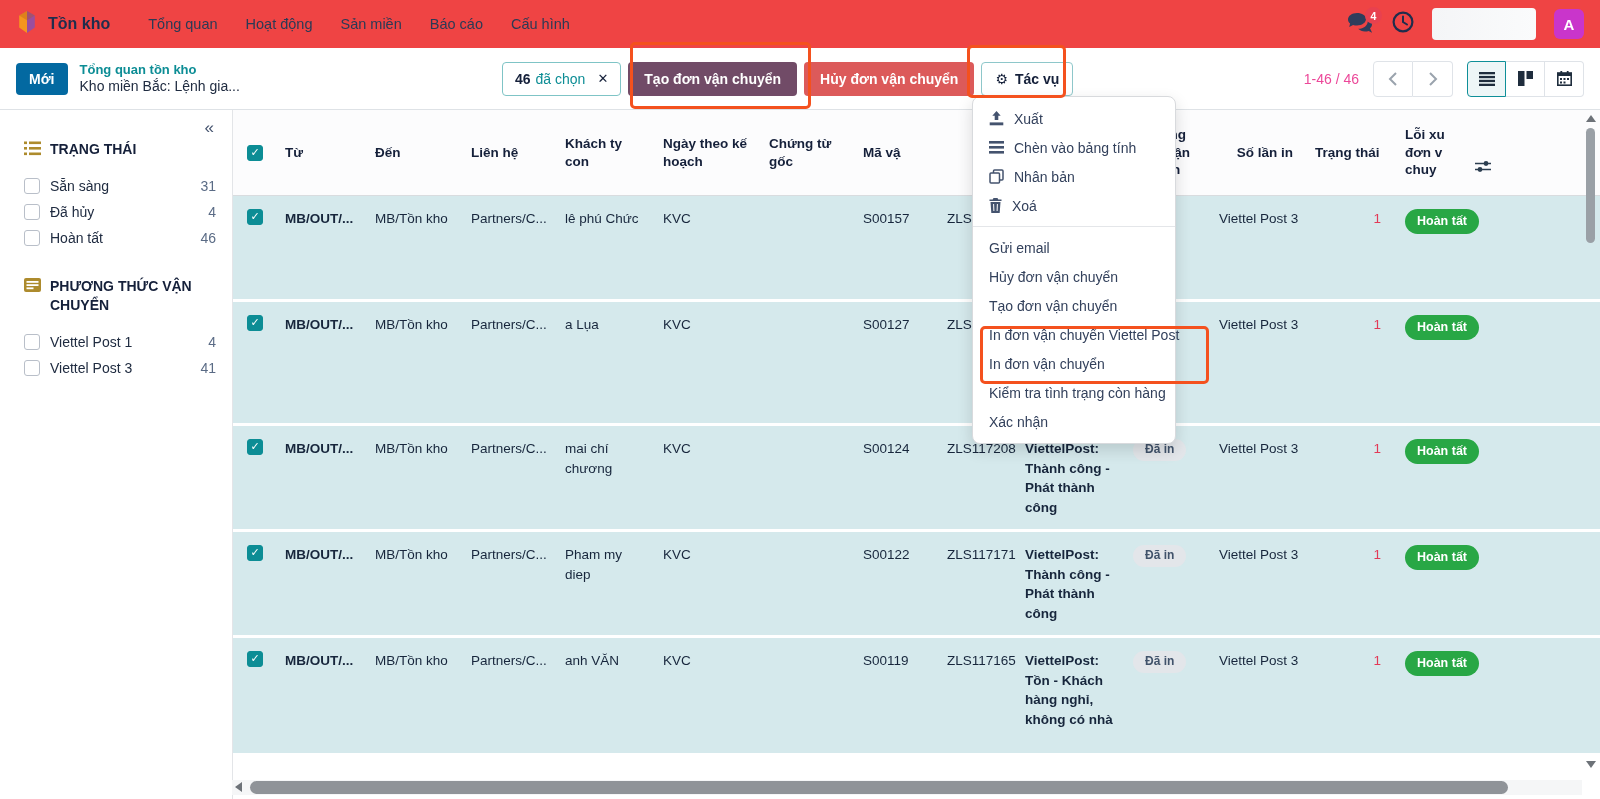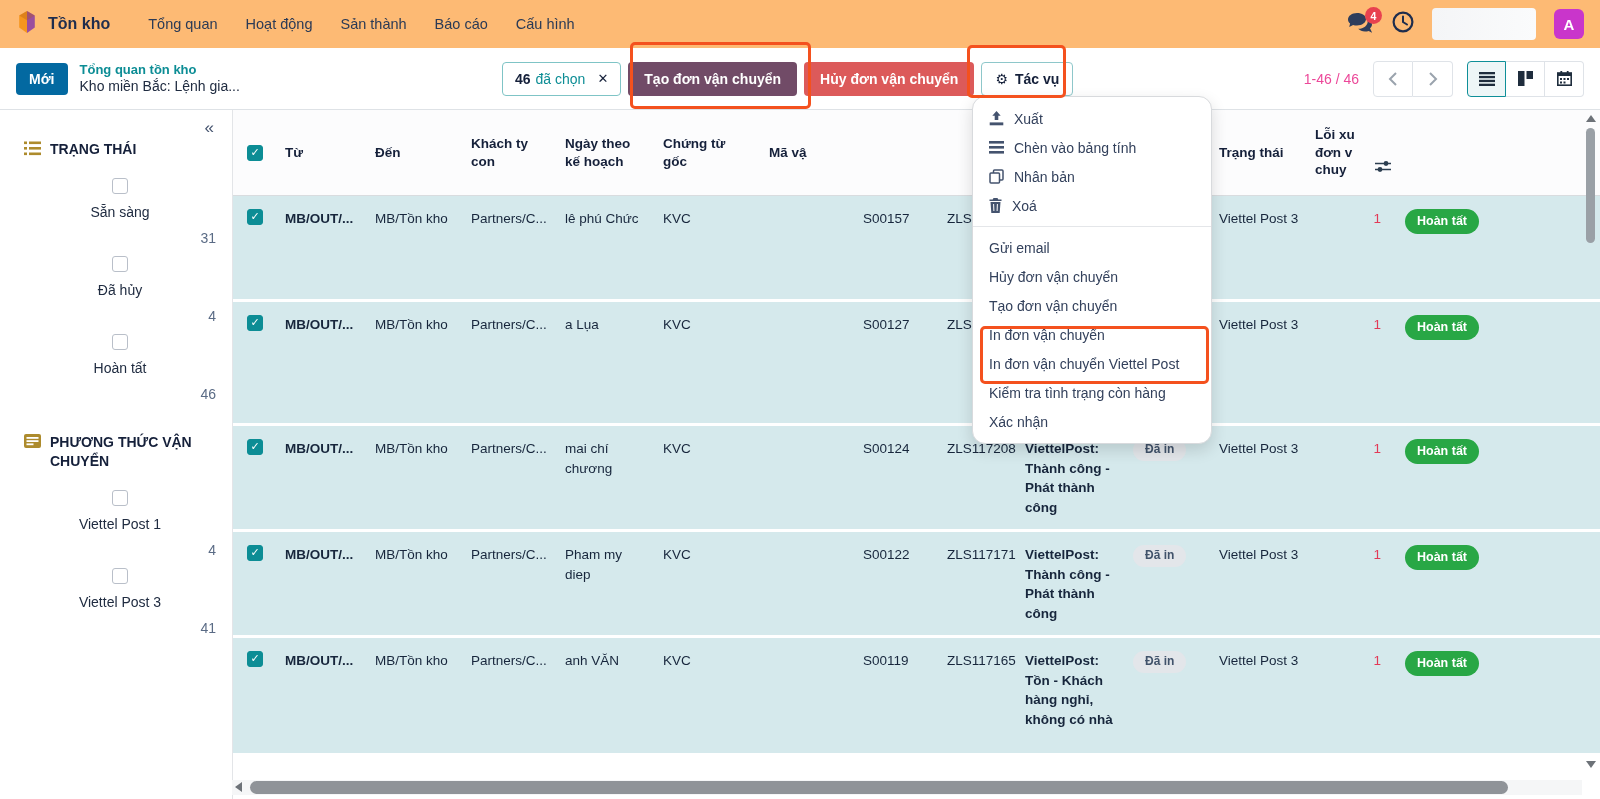--- a/index.html
+++ b/index.html
@@ -1,21 +1,21 @@
 <!DOCTYPE html>
 <html><head>
 <meta charset="utf-8">
 <style>
   * { margin:0; padding:0; box-sizing:border-box; }
   html,body { width:1600px; height:799px; overflow:hidden; background:#fff;
     font-family:"Liberation Sans","DejaVu Sans",sans-serif; color:#17263c; }
   body { position:relative; }
 
   
-  .navbar { height:48px; display:flex; align-items:center; padding:0 16px; background:#fdba74; }
+  .navbar { height:48px; display:flex; align-items:center; padding:0 16px; background:#ef4444; }
   .brand { display:flex; align-items:center; gap:10px; margin-right:26px; }
   .brand-name { font-size:16px; font-weight:700; color:#1f2d4d; }
   .nav-menu { display:flex; align-items:center; gap:4px; }
   .nav-item { font-size:14.5px; color:#2b3a55; padding:8px 12px; border-radius:4px; cursor:pointer; }
   .nav-right { margin-left:auto; display:flex; align-items:center; gap:18px; }
   .chat-wrap { position:relative; width:26px; height:22px; cursor:pointer; }
   .badge-count { position:absolute; top:-6px; right:-8px; min-width:17px; height:17px; border-radius:50%;
     background:#e8414f; color:#fff; font-size:10.5px; font-weight:700; display:flex; align-items:center; justify-content:center; }
   .user-placeholder { width:104px; height:32px; border-radius:4px;
     background:linear-gradient(90deg,#f4f5f7,#fafbfc); }
@@ -57,21 +57,21 @@
   .vw-btn:last-child { border-radius:0 4px 4px 0; }
 
   
   .main { display:flex; height:689px; }
   .sidebar { width:232px; background:#fff; position:relative; padding:14px 16px 0 24px; flex:none; }
   .collapse-ic { position:absolute; top:8px; right:18px; font-size:17px; color:#44536e; cursor:pointer; }
   .side-section { margin-bottom:26px; }
   .side-title { display:flex; align-items:flex-start; gap:9px; font-size:14px; font-weight:700;
     color:#15203a; margin:16px 0 14px 0; line-height:1.35; }
   .side-title svg { flex:none; margin-top:1px; }
-  .side-item { display:flex; align-items:center; gap:10px; padding:5px 0; cursor:pointer;flex-direction:column; }
+  .side-item { display:flex; align-items:center; gap:10px; padding:5px 0; cursor:pointer; }
   .side-item .lbl { font-size:14px; color:#202c41; }
   .side-item .cnt { margin-left:auto; font-size:14px; color:#5a6b85; }
   .cb { width:16px; height:16px; border:1px solid #b9bfc9; border-radius:3px; background:#fff; flex:none;
     display:flex; align-items:center; justify-content:center; font-size:11px; color:transparent; cursor:pointer; }
   .cb.checked { background:#0c8d95; border-color:#0c8d95; color:#fff; }
 
   
   .table-area { flex:1; border-left:1px solid #e3e5e8; overflow:hidden; position:relative; }
   .thead, .trow { display:grid;
     grid-template-columns:44px 90px 96px 94px 98px 106px 94px 84px 78px 108px 86px 96px 90px 100px 1fr; }
@@ -89,22 +89,22 @@
   .cell.c-check { display:flex; padding-top:13px; align-items:flex-start; }
   .c-ref { font-weight:700; }
   .c-carrier { font-weight:700; }
   .c-count { text-align:right; padding-right:16px; color:#e23a57; font-weight:400; }
   .pill-done { display:inline-block; background:#28a745; color:#fff; font-size:12.5px; font-weight:700;
     padding:3px 12px 4px; border-radius:20px; white-space:nowrap; }
   .pill-printed { display:inline-block; background:#e3e6ea; color:#41536b; font-size:12px; font-weight:700;
     padding:2px 12px 3px; border-radius:20px; white-space:nowrap; }
 
   
-  .dropdown { position:absolute; left:972px; top:96px; width:240px; background:#fff;
-    border:1px solid #d8dadd; border-radius:13px; box-shadow:0 6px 16px rgba(0,0,0,.14); z-index:50; padding:7px 0; }
+  .dropdown { position:absolute; left:972px; top:96px; width:204px; background:#fff;
+    border:1px solid #d8dadd; border-radius:8px; box-shadow:0 6px 16px rgba(0,0,0,.14); z-index:50; padding:7px 0; }
   .dd-item { display:flex; align-items:center; gap:10px; height:29px; padding:0 16px; font-size:14px;
     color:#33415c; cursor:pointer; white-space:nowrap; }
   .dd-item svg { flex:none; }
   .dd-divider { height:1px; background:#e4e6e9; margin:6px 0; }
 
   
   .anno { position:absolute; border:3px solid #f4511e; border-radius:5px; z-index:60; pointer-events:none; }
   .anno-create { left:630px; top:42px; width:181px; height:67px; }
   .anno-actions { left:967px; top:45px; width:99px; height:53px; }
   .anno-print { left:980px; top:326px; width:229px; height:58px; }
@@ -133,21 +133,21 @@
         <path fill="#b35b16" d="M12 1 3.5 6l8.5 5 8.5-5z" opacity=".35"></path>
       </svg>
     </span>
     <span class="brand-name">Tồn kho</span>
   </div>
   <nav class="nav-menu">
   <span class="nav-item">Tổng quan</span>
 
   <span class="nav-item">Hoạt động</span>
 
-  <span class="nav-item">Sản thành</span>
+  <span class="nav-item">Sản miền</span>
 
   <span class="nav-item">Báo cáo</span>
 
   <span class="nav-item">Cấu hình</span>
 </nav>
   <div class="nav-right">
     <div class="chat-wrap">
       <svg width="24" height="20" viewBox="0 0 24 20">
         <path fill="#2e3d5c" d="M9 0C4 0 0 2.9 0 6.5c0 1.6.8 3 2.1 4.1L1.2 14l3.9-2c1.2.4 2.5.6 3.9.6 5 0 9-2.9 9-6.5S14 0 9 0z"></path>
         <path fill="#2e3d5c" d="M22 15.2c1.3-1 2-2.3 2-3.7 0-2.4-1.9-4.5-4.7-5.4.2.7.4 1.5.4 2.4 0 4.1-4.1 7.3-9.2 7.3h-.3c1.5 1.6 4 2.7 6.8 2.7 1.3 0 2.6-.2 3.7-.6l3.4 1.8-2.1-4.5z"></path>
@@ -305,20 +305,21 @@
     </div>
   </aside>
 
   <section class="table-area">
     <div class="thead">
       <div class="th c-check">
           <span class="cb checked">✓</span>
         </div>
       <div class="th">Từ</div>
       <div class="th">Đến</div>
+      <div class="th">Liên hệ</div>
       <div class="th">Khách ty con</div>
       <div class="th">Ngày theo kế hoạch</div>
       <div class="th">Chứng từ gốc</div>
       <div class="th">Mã vậ</div>
       <div class="th"></div>
       <div class="th"></div>
       <div class="th">Phương thức vận chuyển</div>
       <div class="th" style="justify-content:flex-end; padding-right:14px;">Số lần in</div>
       <div class="th">Trạng thái</div>
       <div class="th th-err">
@@ -486,25 +487,25 @@
 
   <div class="dd-item">
         <span>Hủy đơn vận chuyển</span>
       </div>
 
   <div class="dd-item">
         <span>Tạo đơn vận chuyển</span>
       </div>
 
   <div class="dd-item">
+        <span>In đơn vận chuyển Viettel Post</span>
+      </div>
+
+  <div class="dd-item">
         <span>In đơn vận chuyển</span>
-      </div>
-
-  <div class="dd-item">
-        <span>In đơn vận chuyển Viettel Post</span>
       </div>
 
   <div class="dd-item">
         <span>Kiểm tra tình trạng còn hàng</span>
       </div>
 
   <div class="dd-item">
         <span>Xác nhận</span>
       </div>
 </div>

